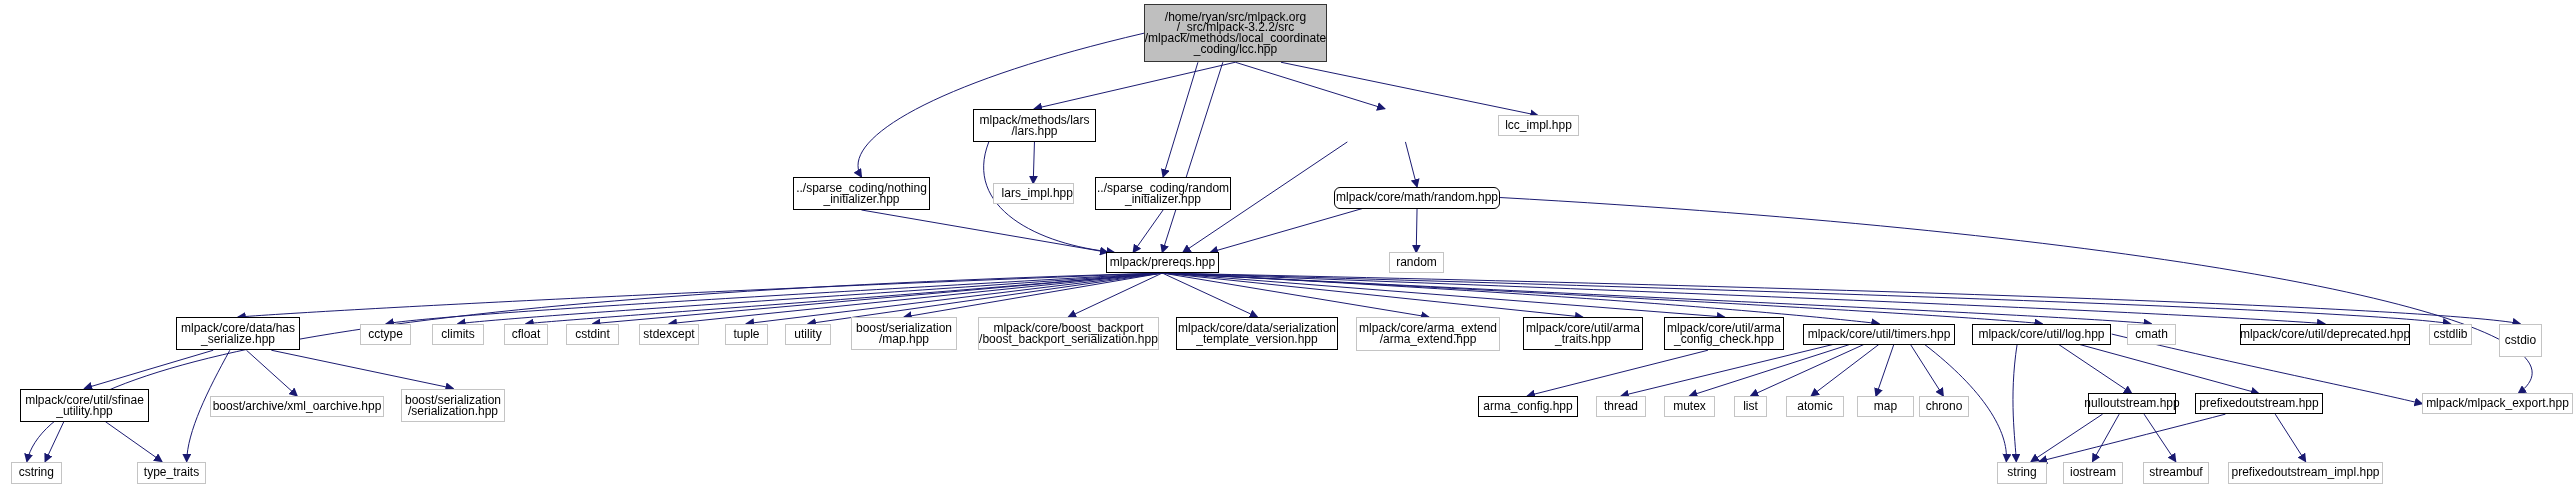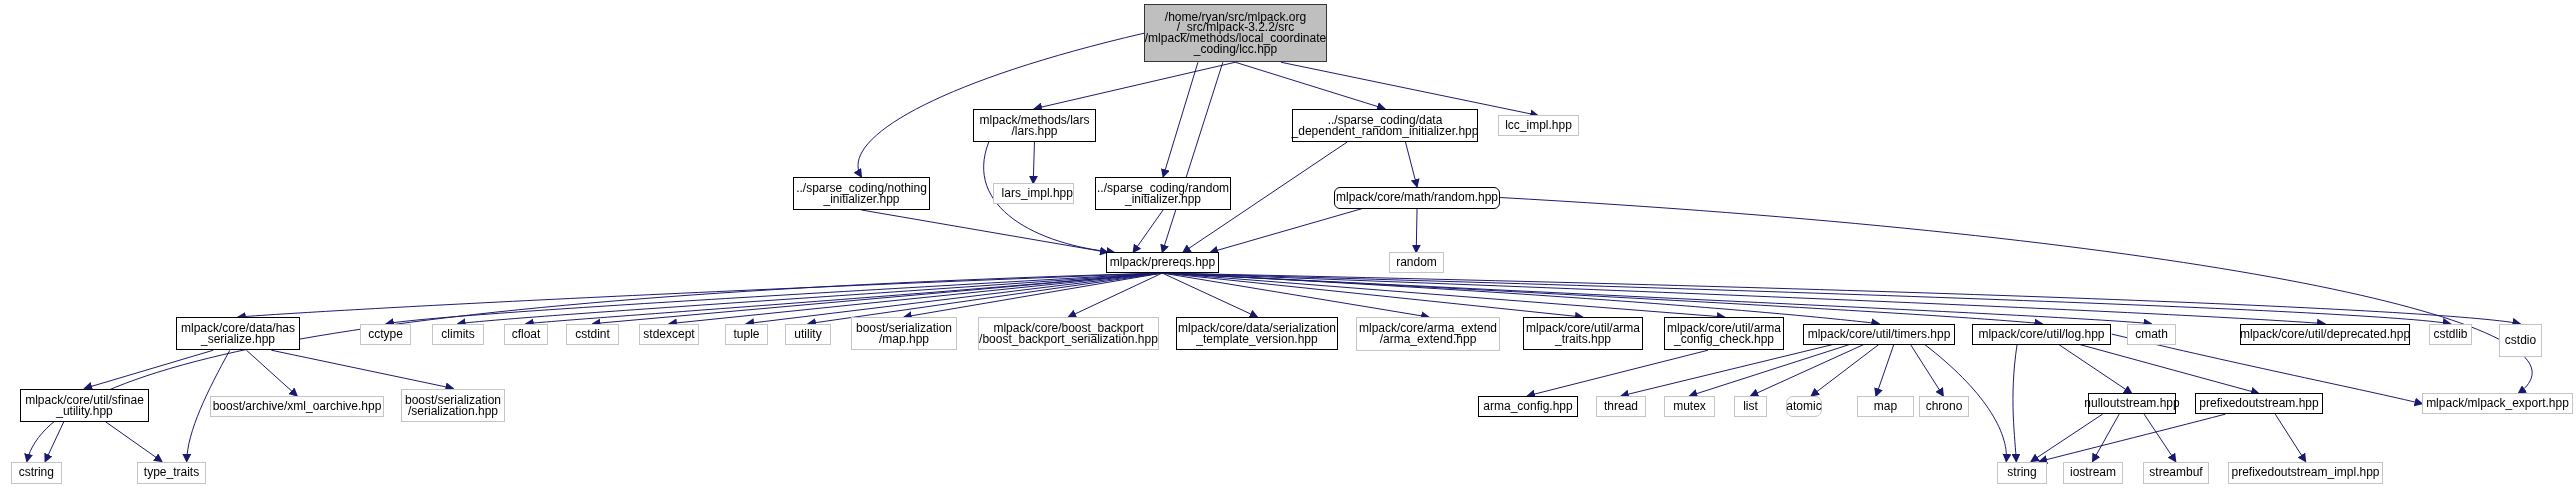--- a/index.html
+++ b/index.html
@@ -86,22 +86,20 @@
       <path d="M2681,499 C2600,520 2500,545 2457,556" fill="none" stroke="#191970" stroke-width="1.2" marker-end="url(#arrow)"></path>
       <path d="M2741,499 L2777.5,556" fill="none" stroke="#191970" stroke-width="1.2" marker-end="url(#arrow)"></path>
     </svg>
 
 <div class="node main" style="left: 1144px; top: 4.2px; width: 183px; height: 58px;">/home/ryan/src/mlpack.org
 /_src/mlpack-3.2.2/src
 /mlpack/methods/local_coordinate
 _coding/lcc.hpp</div>
     <div class="node doc" style="left: 973px; top: 109px; width: 123px; height: 33px;">mlpack/methods/lars
 /lars.hpp</div>
-    <div class="node doc" style="left: 1292px; top: 109px; width: 186px; height: 33px;">../sparse_coding/data
-_dependent_random_initializer.hpp</div>
     <div class="node ext" style="left: 1498px; top: 115px; width: 81px; height: 21px;">lcc_impl.hpp</div>
     <div class="node doc" style="left: 793px; top: 177px; width: 137px; height: 33px;">../sparse_coding/nothing
 _initializer.hpp</div>
     <div class="node ext" style="left: 993px; top: 183px; width: 81px; height: 21px; padding-left: 10px;">lars_impl.hpp</div>
     <div class="node doc" style="left: 1095px; top: 177px; width: 136px; height: 33px;">../sparse_coding/random
 _initializer.hpp</div>
     <div class="node doc" style="left: 1334px; top: 187px; width: 166px; height: 21.6px; border-radius: 6px;">mlpack/core/math/random.hpp</div>
     <div class="node doc" style="left: 1106px; top: 252px; width: 113px; height: 21px;">mlpack/prereqs.hpp</div>
     <div class="node ext" style="left: 1389px; top: 252px; width: 55px; height: 21px;">random</div>
     <div class="node doc" style="left: 176px; top: 317px; width: 124px; height: 33px;">mlpack/core/data/has
@@ -133,21 +131,21 @@
     <div class="node ext" style="left: 2499px; top: 324px; width: 43px; height: 33px;">cstdio</div>
     <div class="node doc" style="left: 20px; top: 389px; width: 129px; height: 33px;">mlpack/core/util/sfinae
 _utility.hpp</div>
     <div class="node ext" style="left: 210px; top: 396px; width: 174px; height: 21px;">boost/archive/xml_oarchive.hpp</div>
     <div class="node ext" style="left: 401px; top: 389px; width: 104px; height: 33px;">boost/serialization
 /serialization.hpp</div>
     <div class="node doc" style="left: 1478px; top: 396px; width: 100px; height: 21px;">arma_config.hpp</div>
     <div class="node ext" style="left: 1596px; top: 396px; width: 50px; height: 21px;">thread</div>
     <div class="node ext" style="left: 1664px; top: 396px; width: 51px; height: 21px;">mutex</div>
     <div class="node ext" style="left: 1734px; top: 396px; width: 33px; height: 21px;">list</div>
-    <div class="node ext" style="left: 1786px; top: 396px; width: 36px; height: 21px; border-radius: 7px;">atomic</div>
+    <div class="node ext" style="left: 1786px; top: 396px; width: 58px; height: 21px;">atomic</div>
     <div class="node ext" style="left: 1857px; top: 396px; width: 57px; height: 21px;">map</div>
     <div class="node ext" style="left: 1919px; top: 396px; width: 50px; height: 21px;">chrono</div>
     <div class="node doc" style="left: 2088px; top: 393px; width: 88px; height: 21px;">nulloutstream.hpp</div>
     <div class="node doc" style="left: 2195px; top: 393px; width: 128px; height: 21px;">prefixedoutstream.hpp</div>
     <div class="node ext" style="left: 2422px; top: 393px; width: 151px; height: 21px;">mlpack/mlpack_export.hpp</div>
     <div class="node ext" style="left: 10.8px; top: 462px; width: 51px; height: 21.6px;">cstring</div>
     <div class="node ext" style="left: 137px; top: 462px; width: 69px; height: 21.6px;">type_traits</div>
     <div class="node ext" style="left: 1997px; top: 462px; width: 50px; height: 21.6px;">string</div>
     <div class="node ext" style="left: 2063px; top: 462px; width: 60px; height: 21.6px;">iostream</div>
     <div class="node ext" style="left: 2143px; top: 462px; width: 66px; height: 21.6px;">streambuf</div>

